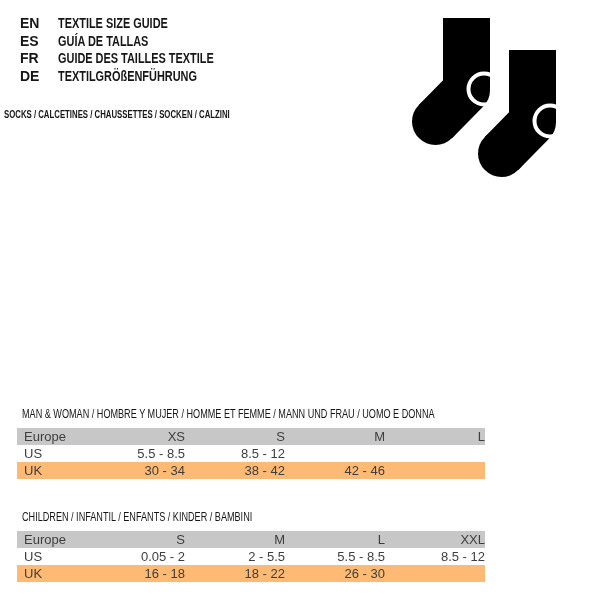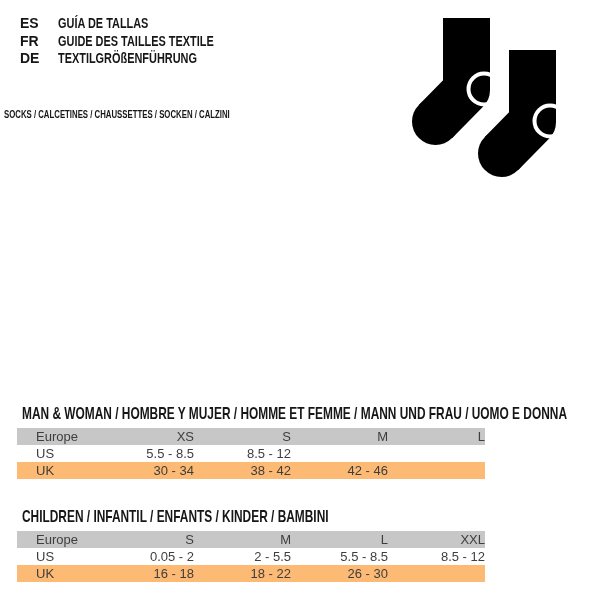--- a/index.html
+++ b/index.html
@@ -22,35 +22,39 @@
   .socks-heading{position:absolute;left:4px;top:106px;font-size:10px;font-weight:700;
     line-height:17px;color:#161616;white-space:nowrap;}
 
   
   .sock-icon{position:absolute;left:400px;top:0;width:180px;height:190px;}
 
   
   .size-section{position:absolute;left:17px;width:468px;}
   .size-section.s1{top:405px;}
   .size-section.s2{top:508px;}
-  .tbl-title{font-size:17px;font-weight:700;color:#161616;line-height:17px;
+  .tbl-title{font-size:13px;font-weight:400;color:#161616;line-height:17px;
     padding-left:5px;margin-bottom:6px;white-space:nowrap;}
   .tbl{width:468px;font-size:13px;color:#3e3e3e;}
-  .row{display:grid;grid-template-columns:68px repeat(4,1fr);height:17px;line-height:17px;padding-left:12px;}
+  .row{display:grid;grid-template-columns:68px repeat(4,1fr);height:17px;line-height:17px;}
   .row.head{background:#c7c7c7;}
   .row.alt{background:#fdba74;}
   .row .c{text-align:right;overflow:hidden;}
   .row .c.label{text-align:left;padding-left:7px;}
 </style>
 </head>
 <body>
 
 <div class="page">
 
   <div class="lang-list">
+    <div class="lang-row">
+      <span class="code">EN</span>
+      <span class="cond">TEXTILE SIZE GUIDE</span>
+    </div>
     <div class="lang-row">
       <span class="code">ES</span>
       <span class="cond">GUÍA DE TALLAS</span>
     </div>
     <div class="lang-row">
       <span class="code">FR</span>
       <span class="cond">GUIDE DES TAILLES TEXTILE</span>
     </div>
     <div class="lang-row">
       <span class="code">DE</span>

